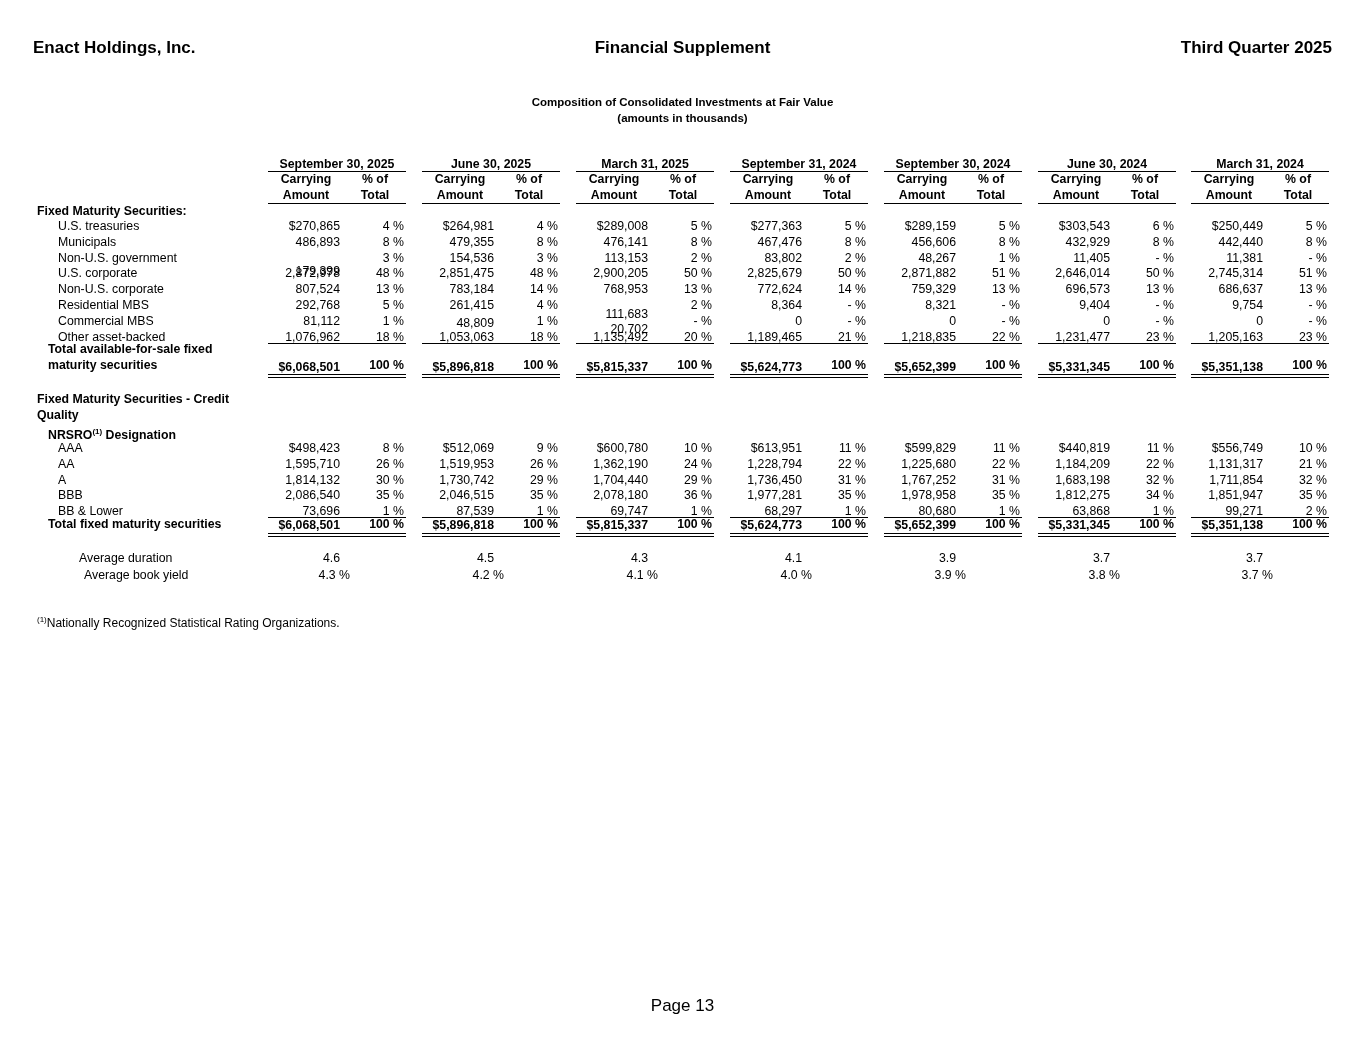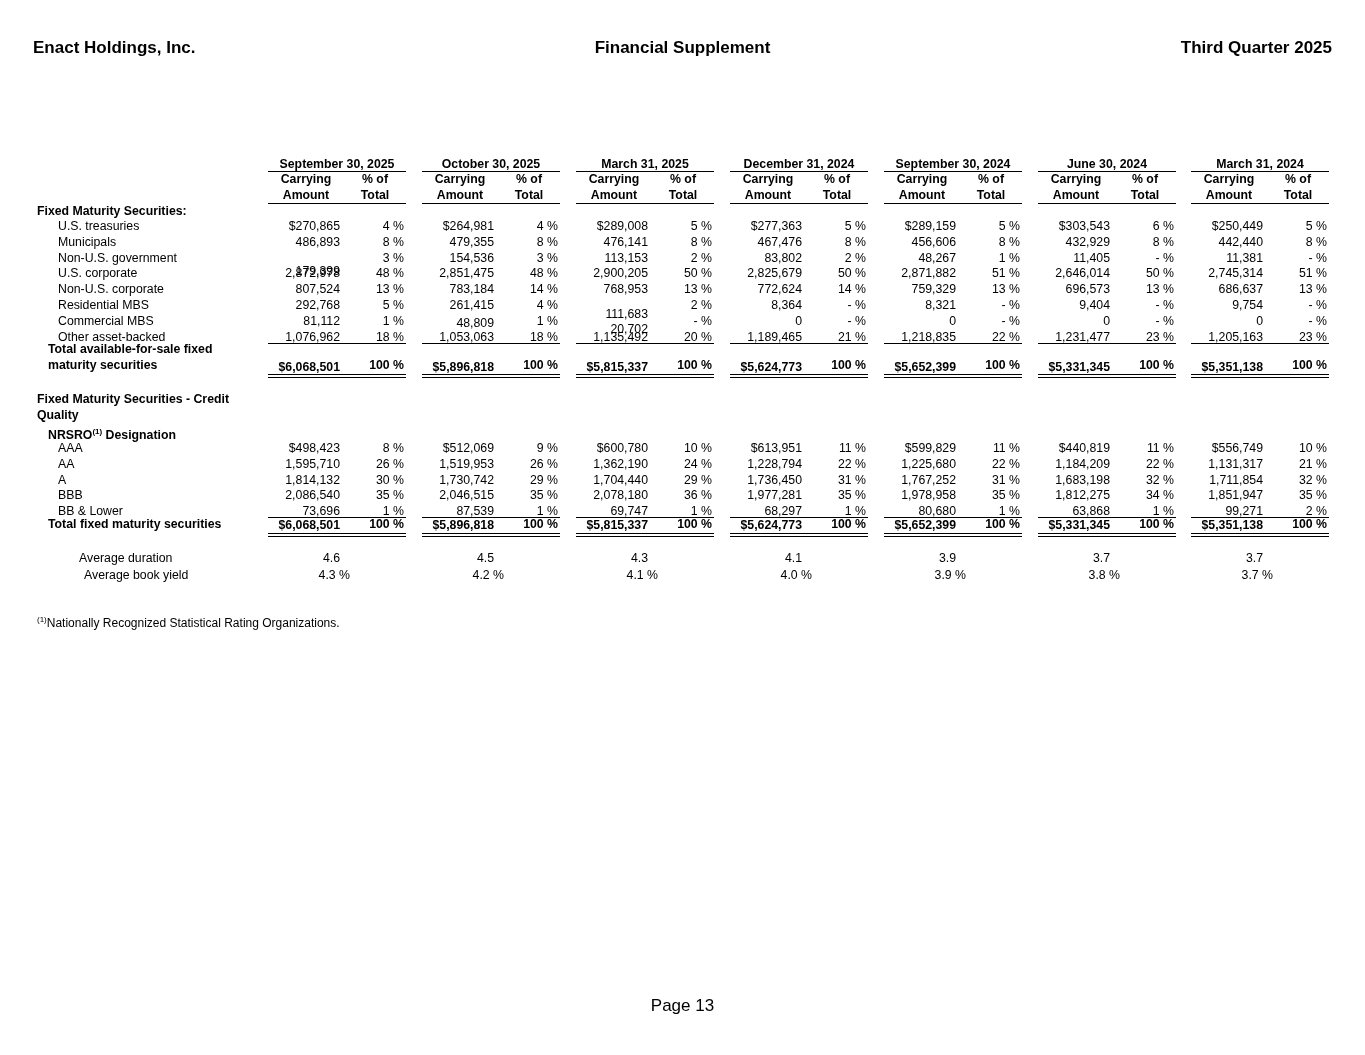--- a/index.html
+++ b/index.html
@@ -26,45 +26,47 @@
   sup.s { font-size: 8px; vertical-align: 5px; }
 </style>
 </head>
 <body>
 
 <div class="hdr hdr-left">Enact Holdings, Inc.</div>
 <div class="hdr hdr-center">Financial Supplement</div>
 <div class="hdr hdr-right">Third Quarter 2025</div>
 
 <div class="subtitle">
+  <div>Composition of Consolidated Investments at Fair Value</div>
+  <div>(amounts in thousands)</div>
 </div>
 
 <div id="table">
     <div class="t b c" style="left:268px;top:156px;width:138px;">September 30, 2025</div>
     <div class="line" style="left:268px;top:171px;width:138px;"></div>
     <div class="t b c" style="left:268px;top:171px;width:76px;">Carrying</div>
     <div class="t b c" style="left:268px;top:187px;width:76px;">Amount</div>
     <div class="t b c" style="left:350px;top:171px;width:50px;">% of</div>
     <div class="t b c" style="left:350px;top:187px;width:50px;">Total</div>
     <div class="line" style="left:268px;top:203px;width:138px;"></div>
-    <div class="t b c" style="left:422px;top:156px;width:138px;">October 30, 2025</div>
+    <div class="t b c" style="left:422px;top:156px;width:138px;">June 30, 2025</div>
     <div class="line" style="left:422px;top:171px;width:138px;"></div>
     <div class="t b c" style="left:422px;top:171px;width:76px;">Carrying</div>
     <div class="t b c" style="left:422px;top:187px;width:76px;">Amount</div>
     <div class="t b c" style="left:504px;top:171px;width:50px;">% of</div>
     <div class="t b c" style="left:504px;top:187px;width:50px;">Total</div>
     <div class="line" style="left:422px;top:203px;width:138px;"></div>
     <div class="t b c" style="left:576px;top:156px;width:138px;">March 31, 2025</div>
     <div class="line" style="left:576px;top:171px;width:138px;"></div>
     <div class="t b c" style="left:576px;top:171px;width:76px;">Carrying</div>
     <div class="t b c" style="left:576px;top:187px;width:76px;">Amount</div>
     <div class="t b c" style="left:658px;top:171px;width:50px;">% of</div>
     <div class="t b c" style="left:658px;top:187px;width:50px;">Total</div>
     <div class="line" style="left:576px;top:203px;width:138px;"></div>
-    <div class="t b c" style="left:730px;top:156px;width:138px;">December 31, 2024</div>
+    <div class="t b c" style="left:730px;top:156px;width:138px;">September 31, 2024</div>
     <div class="line" style="left:730px;top:171px;width:138px;"></div>
     <div class="t b c" style="left:730px;top:171px;width:76px;">Carrying</div>
     <div class="t b c" style="left:730px;top:187px;width:76px;">Amount</div>
     <div class="t b c" style="left:812px;top:171px;width:50px;">% of</div>
     <div class="t b c" style="left:812px;top:187px;width:50px;">Total</div>
     <div class="line" style="left:730px;top:203px;width:138px;"></div>
     <div class="t b c" style="left:884px;top:156px;width:138px;">September 30, 2024</div>
     <div class="line" style="left:884px;top:171px;width:138px;"></div>
     <div class="t b c" style="left:884px;top:171px;width:76px;">Carrying</div>
     <div class="t b c" style="left:884px;top:187px;width:76px;">Amount</div>

